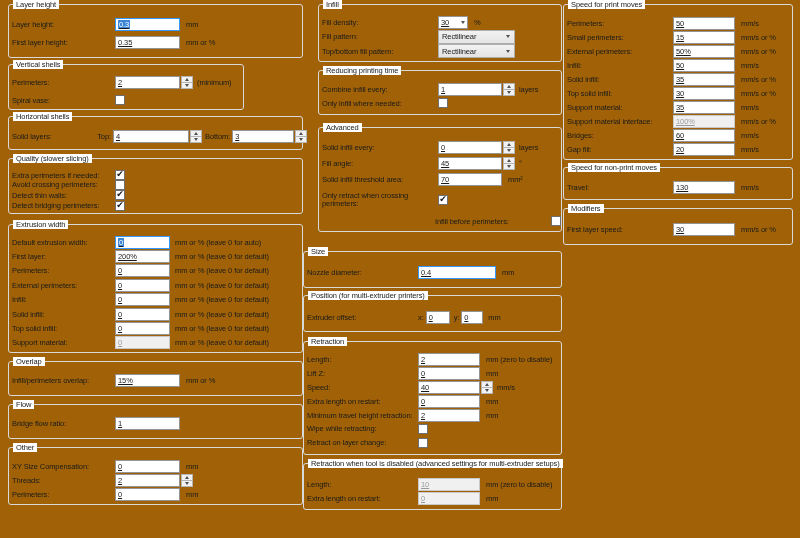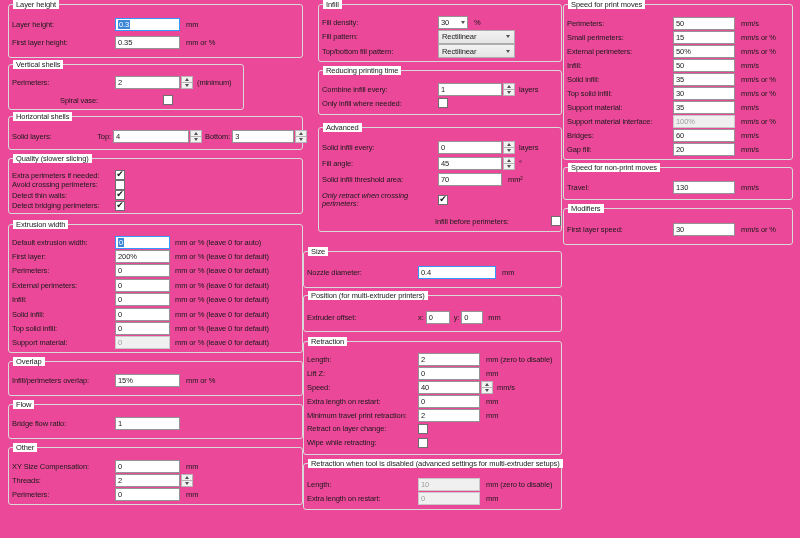--- a/index.html
+++ b/index.html
@@ -1,27 +1,27 @@
 <!DOCTYPE html>
 <html><head>
 <meta charset="utf-8">
 <style>
   html,body{margin:0;padding:0;background:#fff;}
-  #canvas{position:relative;width:800px;height:538px;background:#ec4899;overflow:hidden;
+  #canvas{position:relative;width:800px;height:538px;background:#a16207;overflow:hidden;
     font-family:"Liberation Sans","DejaVu Sans",sans-serif;font-size:7.5px;letter-spacing:-0.1px;
     color:var(--c-text,#1a1a1a);}
   .group{position:absolute;border:1px solid var(--c-group_border,#d9d9d9);border-radius:3px;box-sizing:border-box;}
   .group-title{position:absolute;top:-5px;left:4px;background:#fff;padding:0 3px;white-space:nowrap;color:#1b1b1b;}
   .rows{position:relative;padding-left:3px;}
   .row{display:flex;align-items:center;}
   .lbl{flex:none;white-space:nowrap;overflow:visible;}
   .lblwrap{flex:none;white-space:normal;line-height:8.5px;}
   .minilbl{flex:none;white-space:nowrap;}
   .tb{flex:none;height:13px;background:#fff;border:1px solid var(--c-input_border,#949494);
-      display:flex;align-items:center;box-sizing:border-box;padding-left:2px;}
+      display:flex;align-items:center;box-sizing:border-box;padding-left:2px;text-decoration:underline;}
   .tbv{white-space:nowrap;}
   .tb.focus{border-color:var(--c-accent,#3399ff);}
   .tb.sel .tbv{background:var(--c-selection,#3c87d7);color:#fff;padding:0 1px;}
   .tb.dis{background:var(--c-disabled_bg,#f0f0f0);border-color:#c9c9c9;color:var(--c-disabled_text,#9b9b9b);}
   .spinner{flex:none;width:12px;height:13px;display:flex;flex-direction:column;margin-left:1px;box-sizing:border-box;}
   .spinbtn{flex:1;background:#f2f2f2;border:1px solid #b5b5b5;display:flex;align-items:center;justify-content:center;box-sizing:border-box;}
   .spinbtn + .spinbtn{border-top:none;}
   .tri-up{width:0;height:0;border-left:2.5px solid transparent;border-right:2.5px solid transparent;border-bottom:3px solid #505050;display:block;}
   .tri-down{width:0;height:0;border-left:2.5px solid transparent;border-right:2.5px solid transparent;border-top:3px solid #505050;display:block;}
   .unit{white-space:nowrap;}
@@ -69,21 +69,21 @@
             <div class="spinbtn">
               <span class="tri-up"></span>
             </div>
             <div class="spinbtn">
               <span class="tri-down"></span>
             </div>
           </div>
           <span class="unit" style="margin-left: 4px;">(minimum)</span>
         </div>
         <div class="row" style="height: 18px;">
-          <span class="lbl" style="width: 103px; margin-left: 48px;">Spiral vase:</span>
+          <span class="lbl" style="width: 103px;">Spiral vase:</span>
           <div class="cb"></div>
         </div>
       </div>
     </div>
     <div class="group" style="left: 8px; top: 116px; width: 295px; height: 34px;">
       <span class="group-title">Horizontal shells</span>
       <div class="rows" style="padding-top: 11px;">
         <div class="row" style="height: 16px;">
           <span class="lbl" style="width: 80px;">Solid layers:</span>
           <span class="minilbl" style="width: 19px; text-align: right; margin-right: 2px;">Top:</span>
@@ -342,21 +342,21 @@
           <span class="unit" style="margin-left: 4px;">°</span>
         </div>
         <div class="row" style="height: 16px;">
           <span class="lbl" style="width: 116px;">Solid infill threshold area:</span>
           <div class="tb" style="width: 64px;">
             <span class="tbv">70</span>
           </div>
           <span class="unit" style="margin-left: 6px;">mm²</span>
         </div>
         <div class="row" style="height: 26px;">
-          <span class="lblwrap" style="width: 116px; font-style: italic;">Only retract when crossing perimeters:</span>
+          <span class="lblwrap" style="width: 116px;">Only retract when crossing perimeters:</span>
           <div class="cb">
             <span class="ck">✔</span>
           </div>
         </div>
         <div class="row" style="height: 16px; justify-content: flex-end;">
           <span class="lbl" style="width: 116px;">Infill before perimeters:</span>
           <div class="cb"></div>
         </div>
       </div>
     </div>
@@ -422,32 +422,32 @@
           <span class="unit" style="margin-left: 4px;">mm/s</span>
         </div>
         <div class="row" style="height: 13.8px;">
           <span class="lbl" style="width: 111px;">Extra length on restart:</span>
           <div class="tb" style="width: 62px;">
             <span class="tbv">0</span>
           </div>
           <span class="unit" style="margin-left: 6px;">mm</span>
         </div>
         <div class="row" style="height: 13.8px;">
-          <span class="lbl" style="width: 111px;">Minimum travel print retraction:</span>
+          <span class="lbl" style="width: 111px;">Minimum travel height retraction:</span>
           <div class="tb" style="width: 62px;">
             <span class="tbv">2</span>
           </div>
           <span class="unit" style="margin-left: 6px;">mm</span>
         </div>
         <div class="row" style="height: 13.8px;">
+          <span class="lbl" style="width: 111px;">Wipe while retracting:</span>
+          <div class="cb"></div>
+        </div>
+        <div class="row" style="height: 13.8px;">
           <span class="lbl" style="width: 111px;">Retract on layer change:</span>
-          <div class="cb"></div>
-        </div>
-        <div class="row" style="height: 13.8px;">
-          <span class="lbl" style="width: 111px;">Wipe while retracting:</span>
           <div class="cb"></div>
         </div>
       </div>
     </div>
     <div class="group" style="left: 303px; top: 463px; width: 259px; height: 47px;">
       <span class="group-title">Retraction when tool is disabled (advanced settings for multi-extruder setups)</span>
       <div class="rows" style="padding-top: 13px;">
         <div class="row" style="height: 14.3px;">
           <span class="lbl" style="width: 111px;">Length:</span>
           <div class="tb dis" style="width: 62px;">

